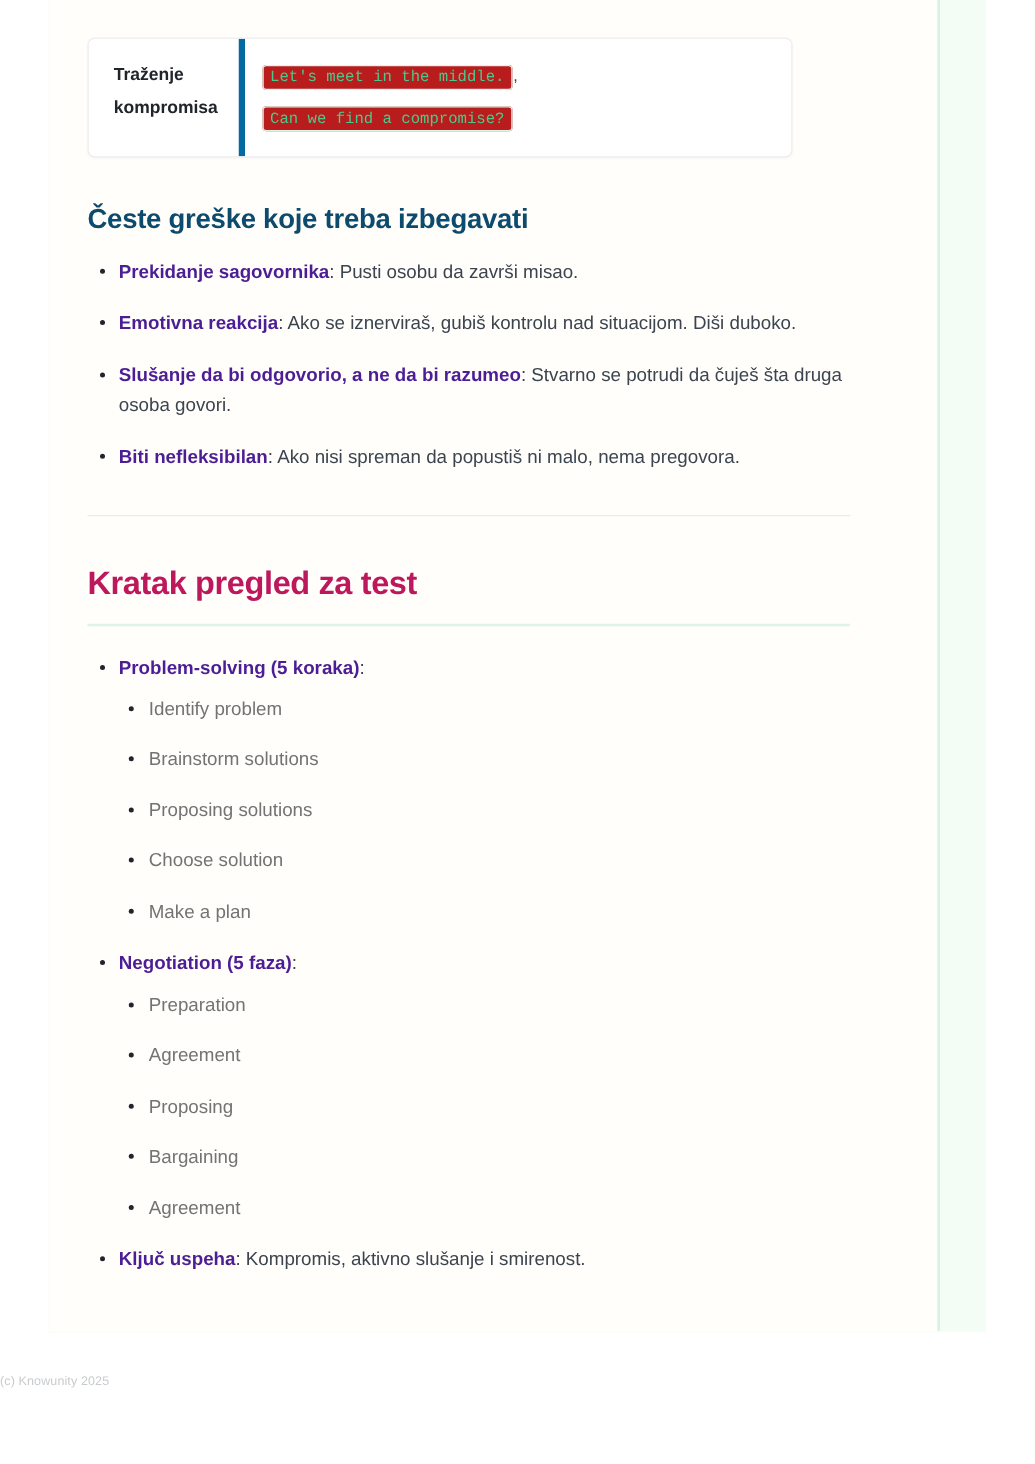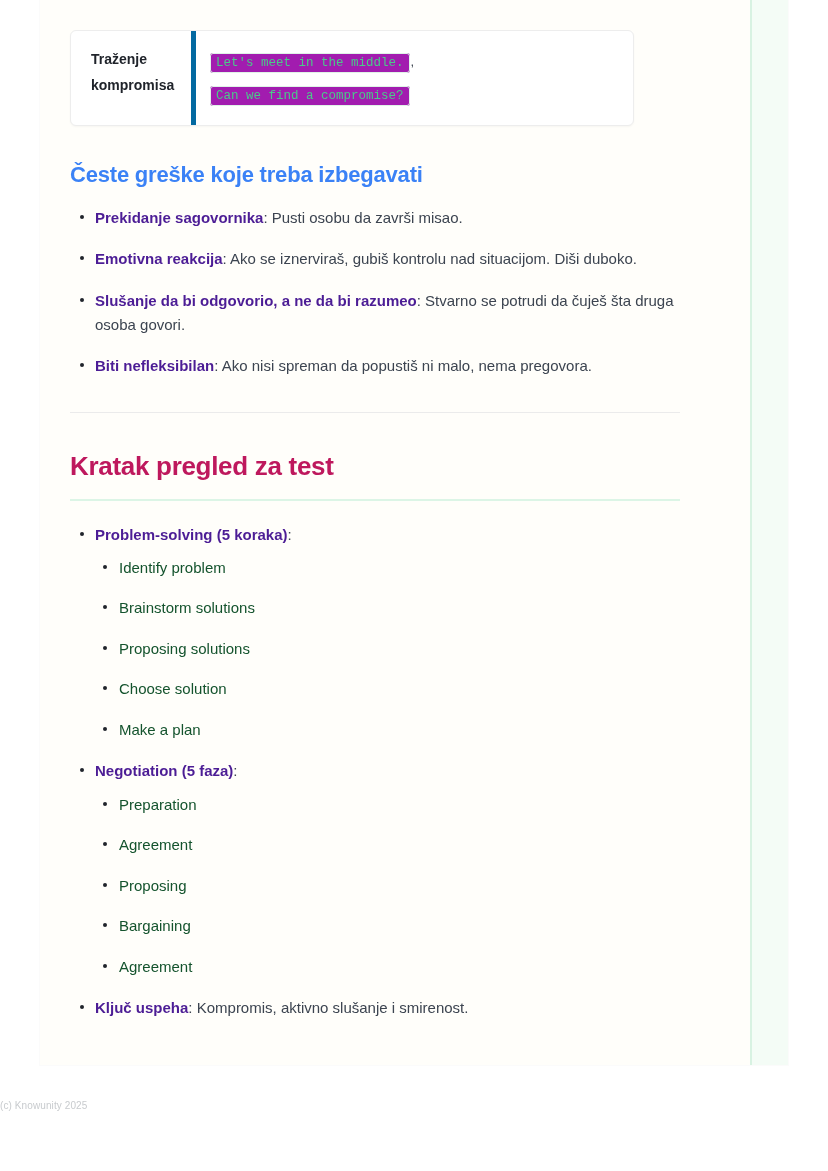--- a/index.html
+++ b/index.html
@@ -78,39 +78,39 @@
   .tbl-cell-value {
     flex: 1;
     padding: 14px 14px 14px 14px;
     box-sizing: border-box;
     line-height: 2.05;
   }
   .chip {
     font-family: "Liberation Mono", monospace;
     font-size: 12.5px;
     color: #4bc98a;
-    background: #a21caf;
+    background: #b91c1c;
     border: 1px solid #dff3e7;
     border-radius: 3px;
     padding: 2px 5px;
     white-space: nowrap;
   }
   .chip-sep {
     font-size: 13px;
     color: #3c4450;
     padding: 0 1px;
   }
 
   
   h2.sec-pale {
     margin: 36px 0 18px 0;
     font-size: 22px;
     font-weight: 700;
     letter-spacing: -0.2px;
-    color: #3b82f6;
+    color: #0c4a6e;
     line-height: 1.2;
   }
   h2.sec-strong {
     margin: 0 0 0 0;
     font-size: 26px;
     font-weight: 700;
     letter-spacing: -0.3px;
     color: #be185d;
     line-height: 1.2;
   }
@@ -163,21 +163,21 @@
     list-style: none;
     margin: 10px 0 4px 0;
     padding: 0;
   }
   ul.lv2 > li.subbullet {
     position: relative;
     padding-left: 24px;
     margin-bottom: 18px;
     font-size: 15px;
     line-height: 1.5;
-    color: #14532d;
+    color: #737373;
     font-weight: 400;
   }
   ul.lv2 > li.subbullet::before {
     content: "";
     position: absolute;
     left: 8px;
     top: 8px;
     width: 4px;
     height: 4px;
     border-radius: 50%;

